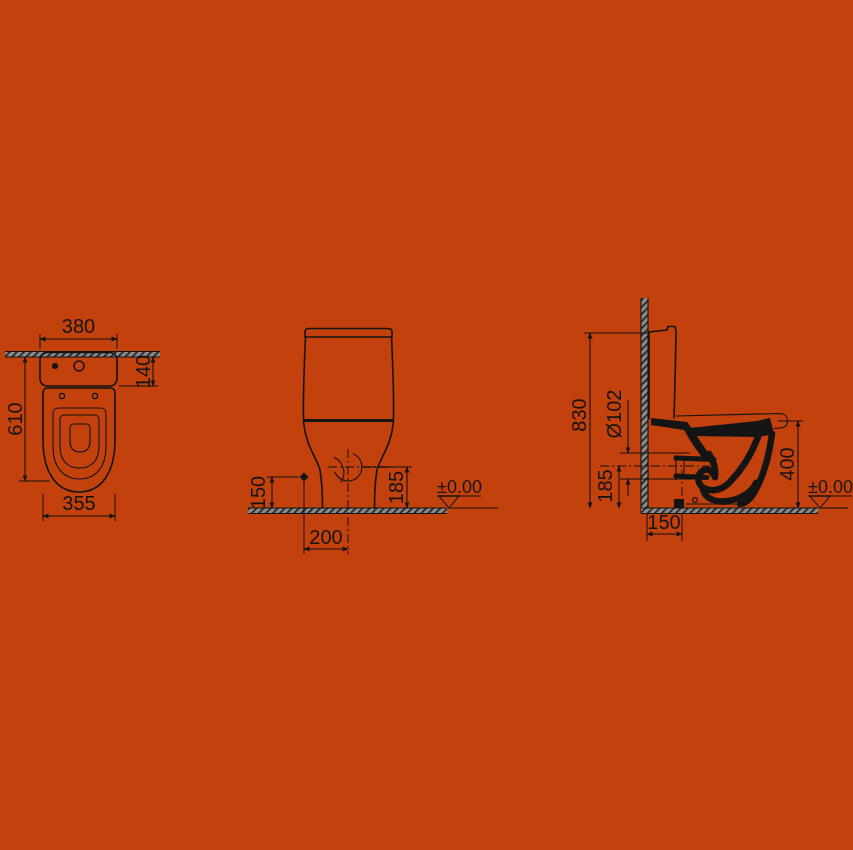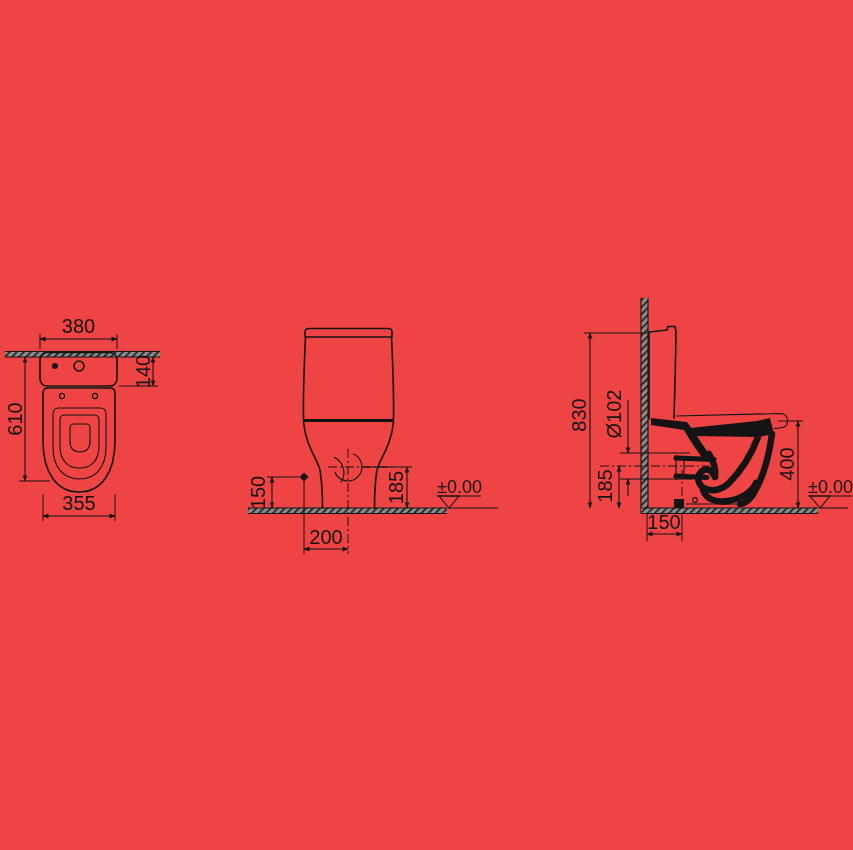--- a/index.html
+++ b/index.html
@@ -1,19 +1,19 @@
 <!DOCTYPE html>
 <html><head>
 <meta charset="utf-8">
 <style>
   html,body{margin:0;padding:0;background:#fff;}
   .canvas{
     position:relative;
     width:853px;height:850px;
-    background:#ef4444;
+    background:#c2410c;
     font-family:"Liberation Sans", sans-serif;
     overflow:hidden;
   }
   svg{display:block;}
   .outline{fill:none;stroke:#141414;stroke-width:1.6;stroke-linecap:round;stroke-linejoin:round;}
   .thin{fill:none;stroke:#141414;stroke-width:1.1;}
   .dimline{fill:none;stroke:#141414;stroke-width:1.1;}
   .extline{fill:none;stroke:#141414;stroke-width:1;}
   .cdash{fill:none;stroke:#141414;stroke-width:1;stroke-dasharray:9 3 2 3;}
   .thick{fill:none;stroke:#141414;stroke-width:6.5;stroke-linecap:round;stroke-linejoin:round;}

